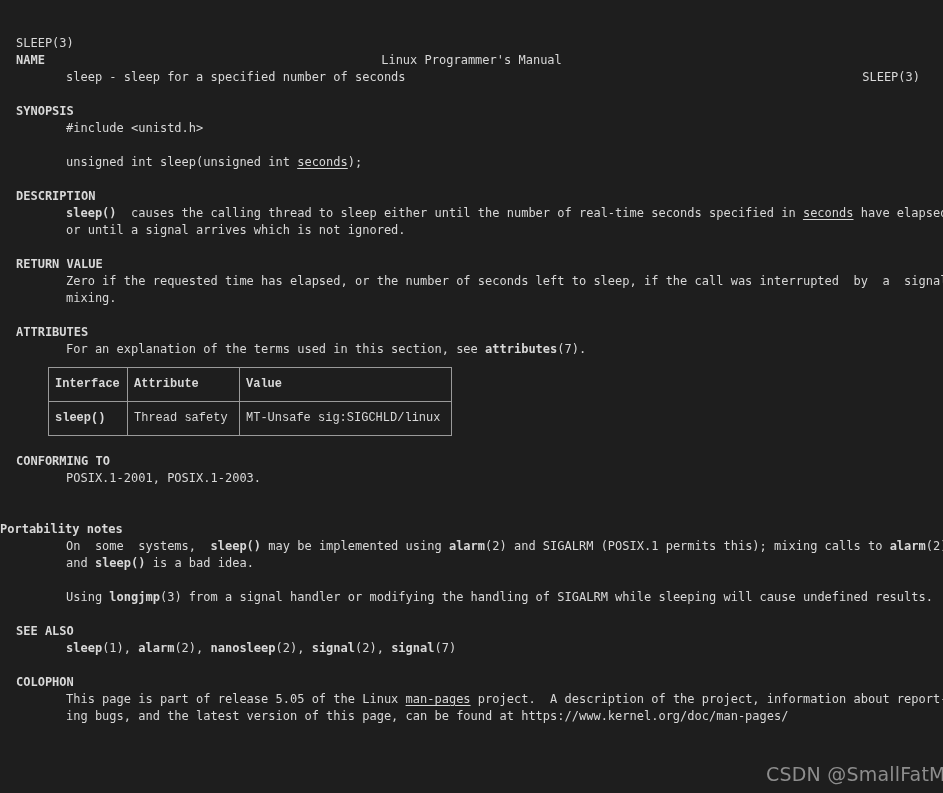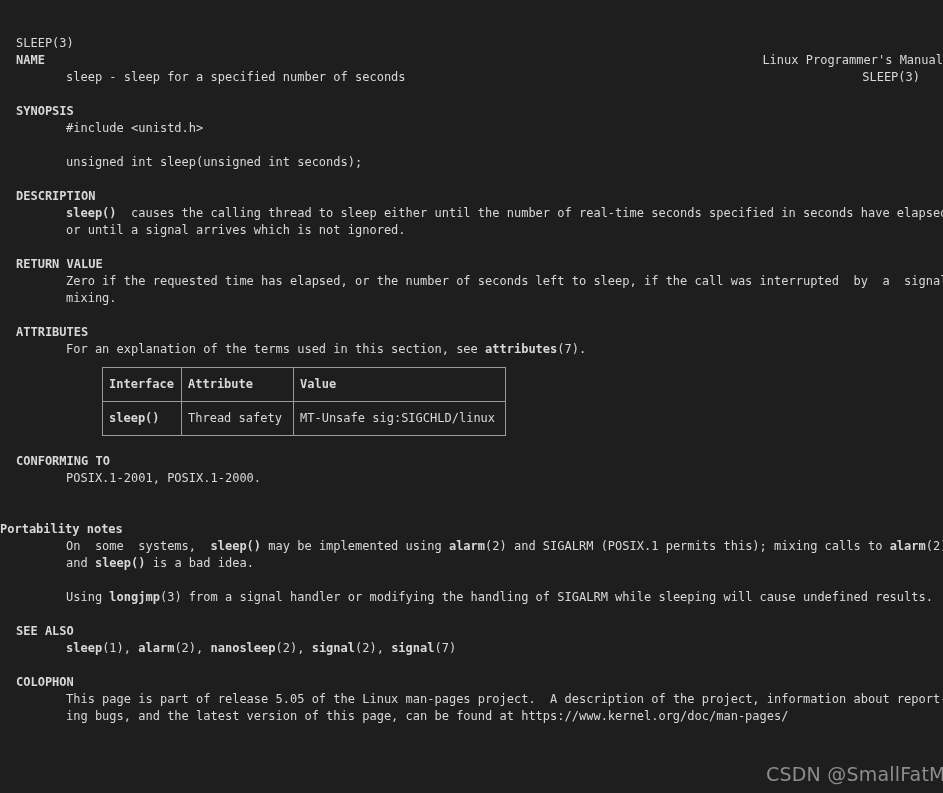--- a/index.html
+++ b/index.html
@@ -33,43 +33,44 @@
   .header-row {
     position: relative;
     white-space: pre;
     padding-left: 16px;
     height: 17px;
   }
   .header-row .hl { position: absolute; left: 16px; }
   .header-row .hc {
     position: absolute;
     left: 0; right: 0;
-    text-align: right;
+    text-align: center;
   }
   .header-row .hr { position: absolute; right: 23px; }
 
   .sect {
     padding-left: 16px;
     font-weight: bold;
     white-space: pre;
   }
   .subsect {
     font-weight: bold;
     white-space: pre;
   }
   .body-line {
     padding-left: 66px;
     white-space: pre;
   }
-  .ital { text-underline-offset: 2px; }
+  .ital { text-decoration: underline; text-underline-offset: 2px; }
   .bold { font-weight: bold; }
 
   
   .attr-table-wrap {
-    padding-left: 102px;
+    padding-left: 48px;
+    font-family: Liberation Mono, monospace;
   }
   table.attr-table {
     border-collapse: collapse;
     table-layout: fixed;
     font-size: 12px;
     line-height: 17px;
   }
   table.attr-table td {
     border: 1px solid #9a9a9a;
     padding: 5px 6px 6px 6px;
@@ -155,21 +156,21 @@
         <td class="c1">Thread safety</td>
         <td class="c2">MT-Unsafe sig:SIGCHLD/linux</td>
       </tr>
     </tbody>
       </table>
   </div>
 
   <div class="blank"></div>
 
   <div class="sect">CONFORMING TO</div>
-  <div class="body-line">POSIX.1-2001, POSIX.1-2000.</div>
+  <div class="body-line">POSIX.1-2001, POSIX.1-2003.</div>
 
   <div class="blank"></div>
 
 
   <div class="blank"></div>
 
   <div class="subsect">Portability notes</div>
   <div class="body-line"><span>On  some  systems,  </span><span class="bold">sleep()</span><span> may be implemented using </span><span class="bold">alarm</span><span>(2) and SIGALRM (POSIX.1 permits this); mixing calls to </span><span class="bold">alarm</span><span>(2)</span></div>
   <div class="body-line"><span>and </span><span class="bold">sleep()</span><span> is a bad idea.</span></div>
 

